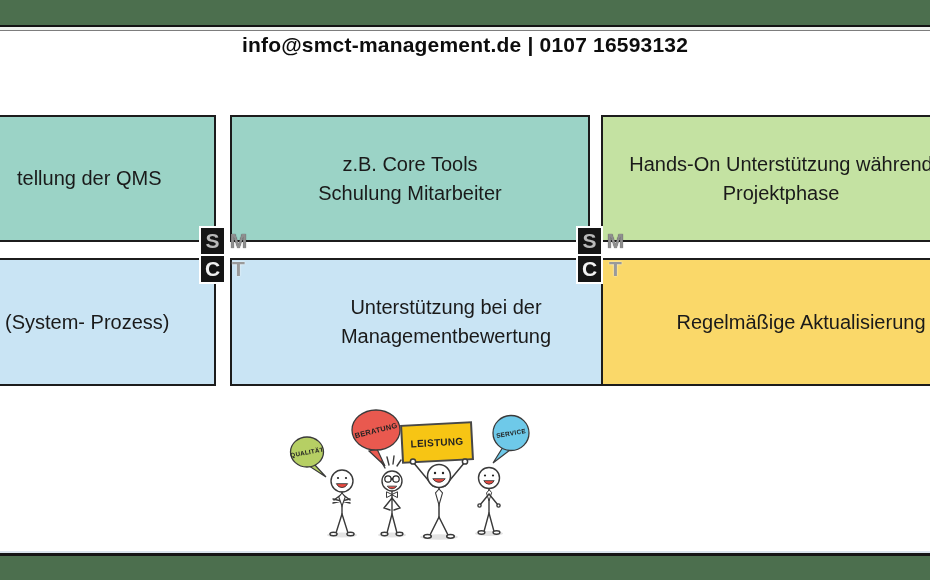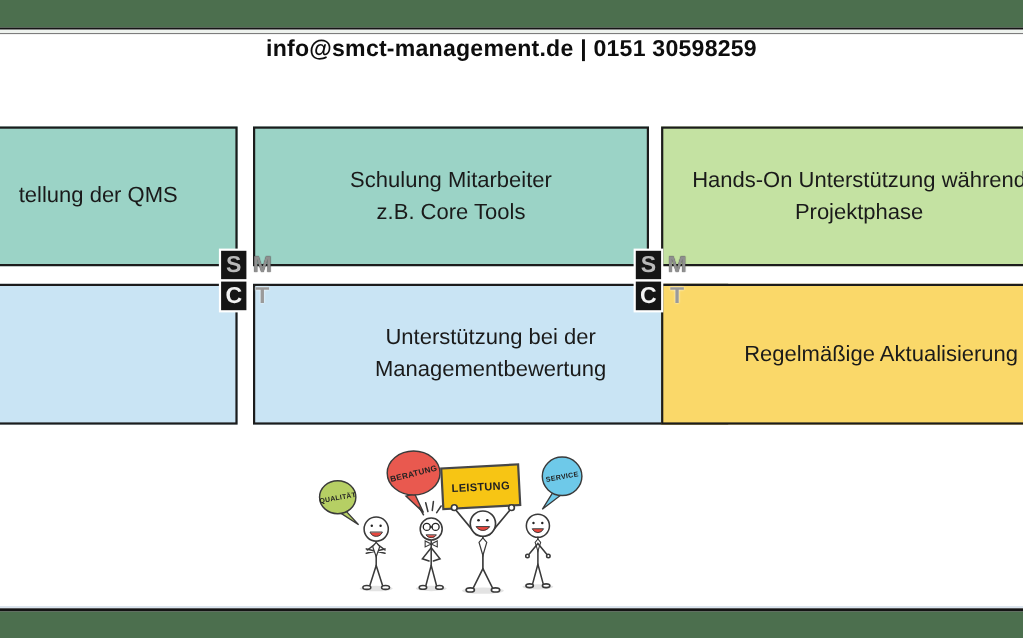--- a/index.html
+++ b/index.html
@@ -65,36 +65,37 @@
 
 <div class="bar bar-top-green"></div>
 <div class="bar rule-t1"></div>
 <div class="bar rule-t2"></div>
 <div class="bar rule-t3"></div>
 <div class="bar rule-b1"></div>
 <div class="bar rule-b2"></div>
 <div class="bar bar-bottom-green"></div>
 
 <div class="header">
-  <div class="contact">info@smct-management.de | 0151 30598259</div>
+  <div class="contact">info@smct-management.de | 0107 16593132</div>
 </div>
 
 <div class="card row1 teal cutleft" style="left:-120px;width:336px;">
   <div class="line ml2">tellung der QMS</div>
 </div>
 <div class="card row1 teal center" style="left:230px;width:360px;">
+  <div class="line">z.B. Core Tools</div>
   <div class="line">Schulung Mitarbeiter</div>
-  <div class="line">z.B. Core Tools</div>
 </div>
 <div class="card row1 green center" style="left:601px;width:360px;">
   <div class="line">Hands-On Unterstützung während</div>
   <div class="line">Projektphase</div>
 </div>
 
 <div class="card row2 blue cutleft" style="left:-120px;width:336px;">
+  <div class="line ml5">(System- Prozess)</div>
 </div>
 <div class="card row2 blue center" style="left:230px;width:432px;">
   <div class="line">Unterstützung bei der</div>
   <div class="line">Managementbewertung</div>
 </div>
 <div class="card row2 yellow center" style="left:601px;width:400px;">
   <div class="line">Regelmäßige Aktualisierung</div>
 </div>
 
 <div class="smct" style="left:201px;top:228px;">

